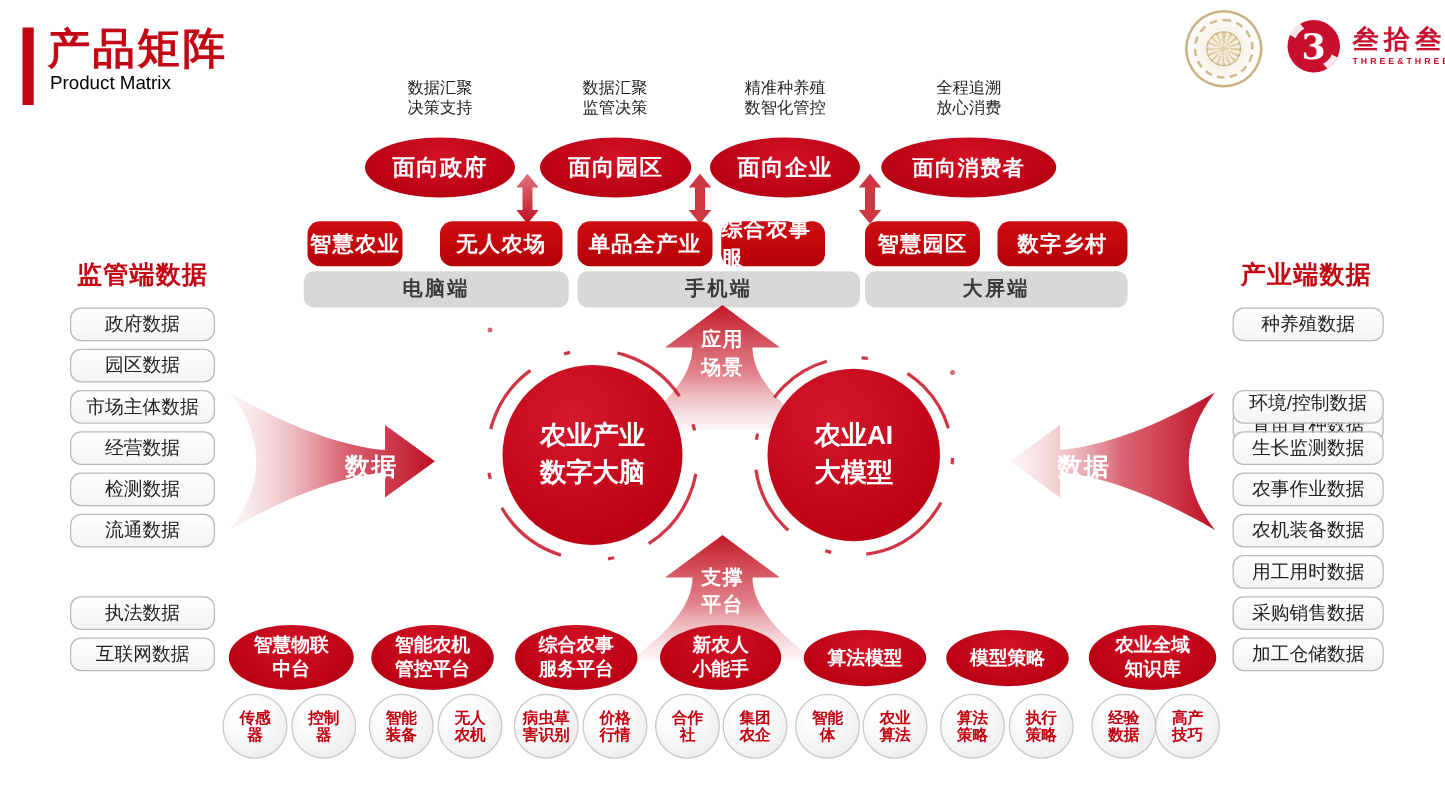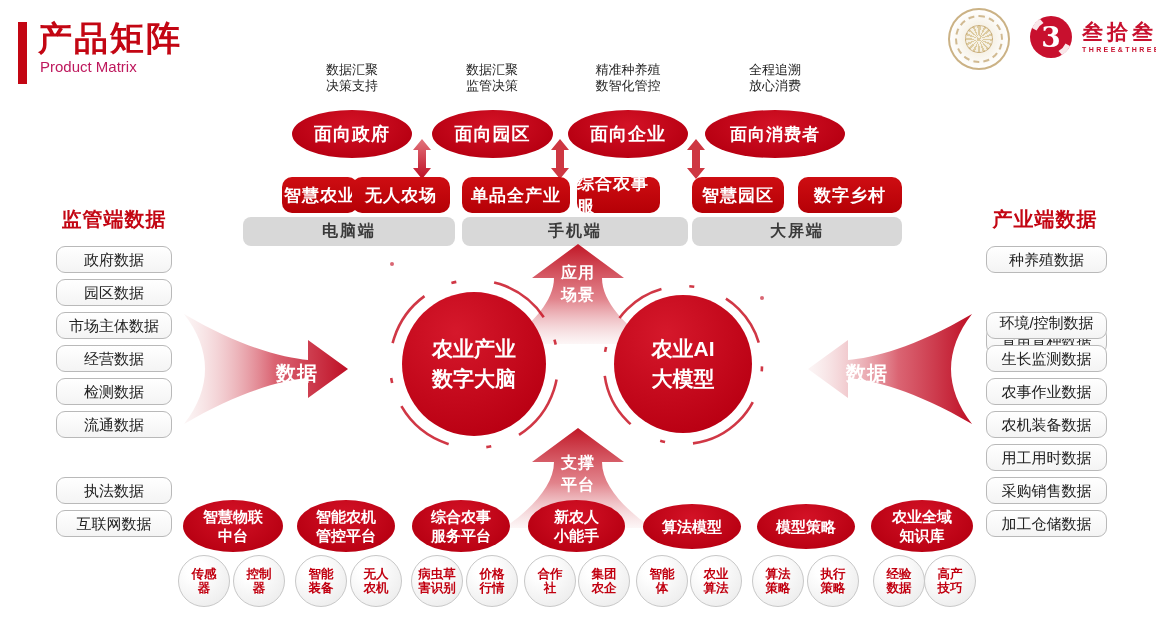--- a/index.html
+++ b/index.html
@@ -3,21 +3,21 @@
 <meta charset="utf-8">
 <style>
   html,body{margin:0;padding:0;background:#fff;}
   .stage{position:relative;width:1156px;height:635px;background:#ffffff;overflow:hidden;
          font-family:"Liberation Sans",sans-serif;}
   .abs{position:absolute;}
 
   
   .title-bar{position:absolute;left:18px;top:22px;width:9px;height:62px;background:#C30613;}
   .title{position:absolute;left:38px;top:16px;font-size:34px;font-weight:bold;color:#C30613;letter-spacing:2px;}
-  .subtitle{position:absolute;left:40px;top:58px;font-size:15px;color:#be185d;}
+  .subtitle{position:absolute;left:40px;top:58px;font-size:15px;color:#000000;}
 
   .seal{position:absolute;left:948px;top:8px;width:58px;height:58px;border-radius:50%;
         border:2px solid rgba(186,152,92,.75);
         background:radial-gradient(circle,rgba(201,174,107,.18) 30%,rgba(201,174,107,0) 72%);}
   .seal-inner{position:absolute;inset:5px;border-radius:50%;border:2px dashed rgba(186,152,92,.65);}
   .seal-core{position:absolute;inset:15px;border-radius:50%;border:1px solid rgba(186,152,92,.6);
         background:repeating-conic-gradient(rgba(201,174,107,.55) 0 10deg,rgba(201,174,107,0) 10deg 22deg);}
 
   .brand{position:absolute;left:1028px;top:14px;display:flex;align-items:center;gap:8px;}
   .brand-text{display:flex;flex-direction:column;line-height:1;}
@@ -121,21 +121,21 @@
       </defs>
     <path d="M9,0 L18,11 L13,11 L13,29 L18,29 L9,40 L0,29 L5,29 L5,11 L0,11 Z" fill="url(#da1)"></path>
   </svg>
   <svg class="abs" style="left:551px;top:139px;" width="18" height="40" viewBox="0 0 18 40">
     <path d="M9,0 L18,11 L13,11 L13,29 L18,29 L9,40 L0,29 L5,29 L5,11 L0,11 Z" fill="#CE3742"></path>
   </svg>
   <svg class="abs" style="left:687px;top:139px;" width="18" height="40" viewBox="0 0 18 40">
     <path d="M9,0 L18,11 L13,11 L13,29 L18,29 L9,40 L0,29 L5,29 L5,11 L0,11 Z" fill="#CE3742"></path>
   </svg>
 
-  <div class="chip" style="left:246px;width:76px;margin-left:36px;">智慧农业</div>
+  <div class="chip" style="left:246px;width:76px;">智慧农业</div>
   <div class="chip" style="left:352px;width:98px;">无人农场</div>
   <div class="chip" style="left:462px;width:108px;">单品全产业</div>
   <div class="chip" style="left:577px;width:83px;">综合农事服</div>
   <div class="chip" style="left:692px;width:92px;">智慧园区</div>
   <div class="chip" style="left:798px;width:104px;">数字乡村</div>
 
   <div class="devbar" style="left:243px;width:212px;">电脑端</div>
   <div class="devbar" style="left:462px;width:226px;">手机端</div>
   <div class="devbar" style="left:692px;width:210px;">大屏端</div>
 

